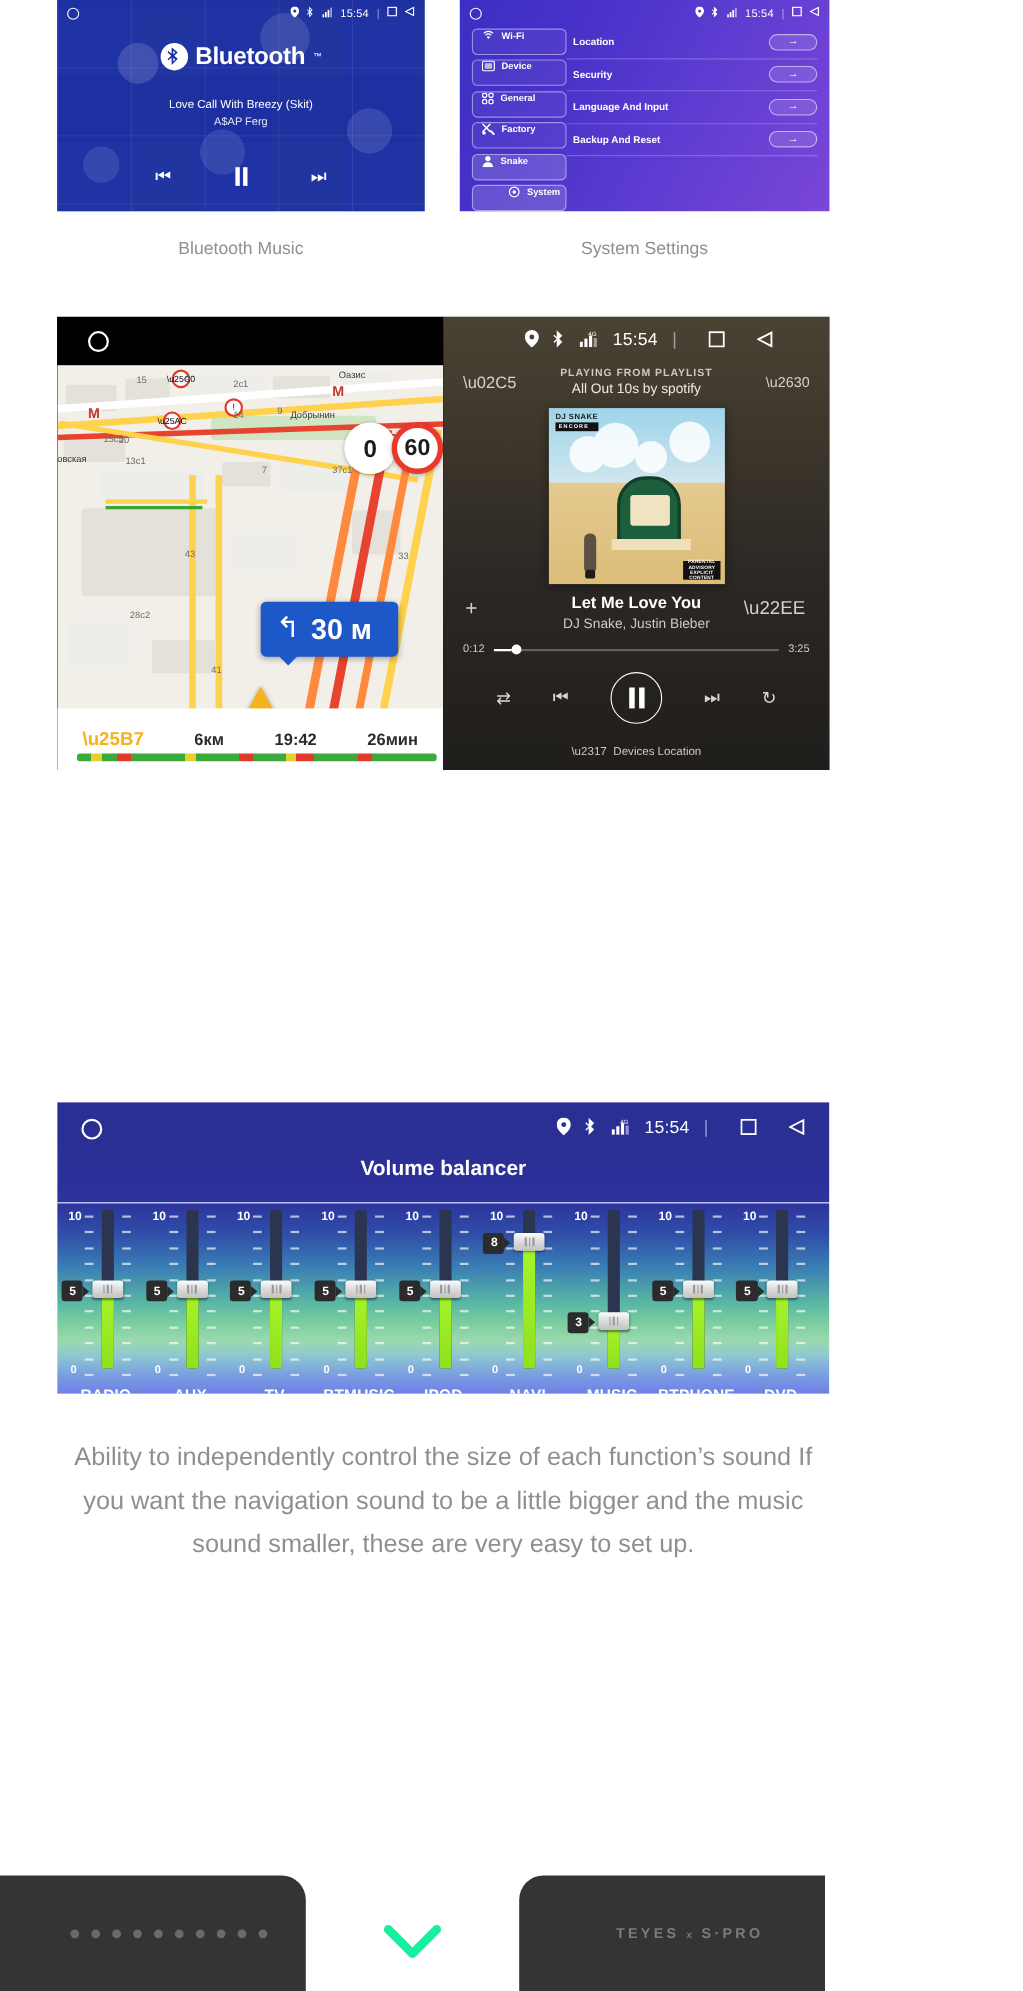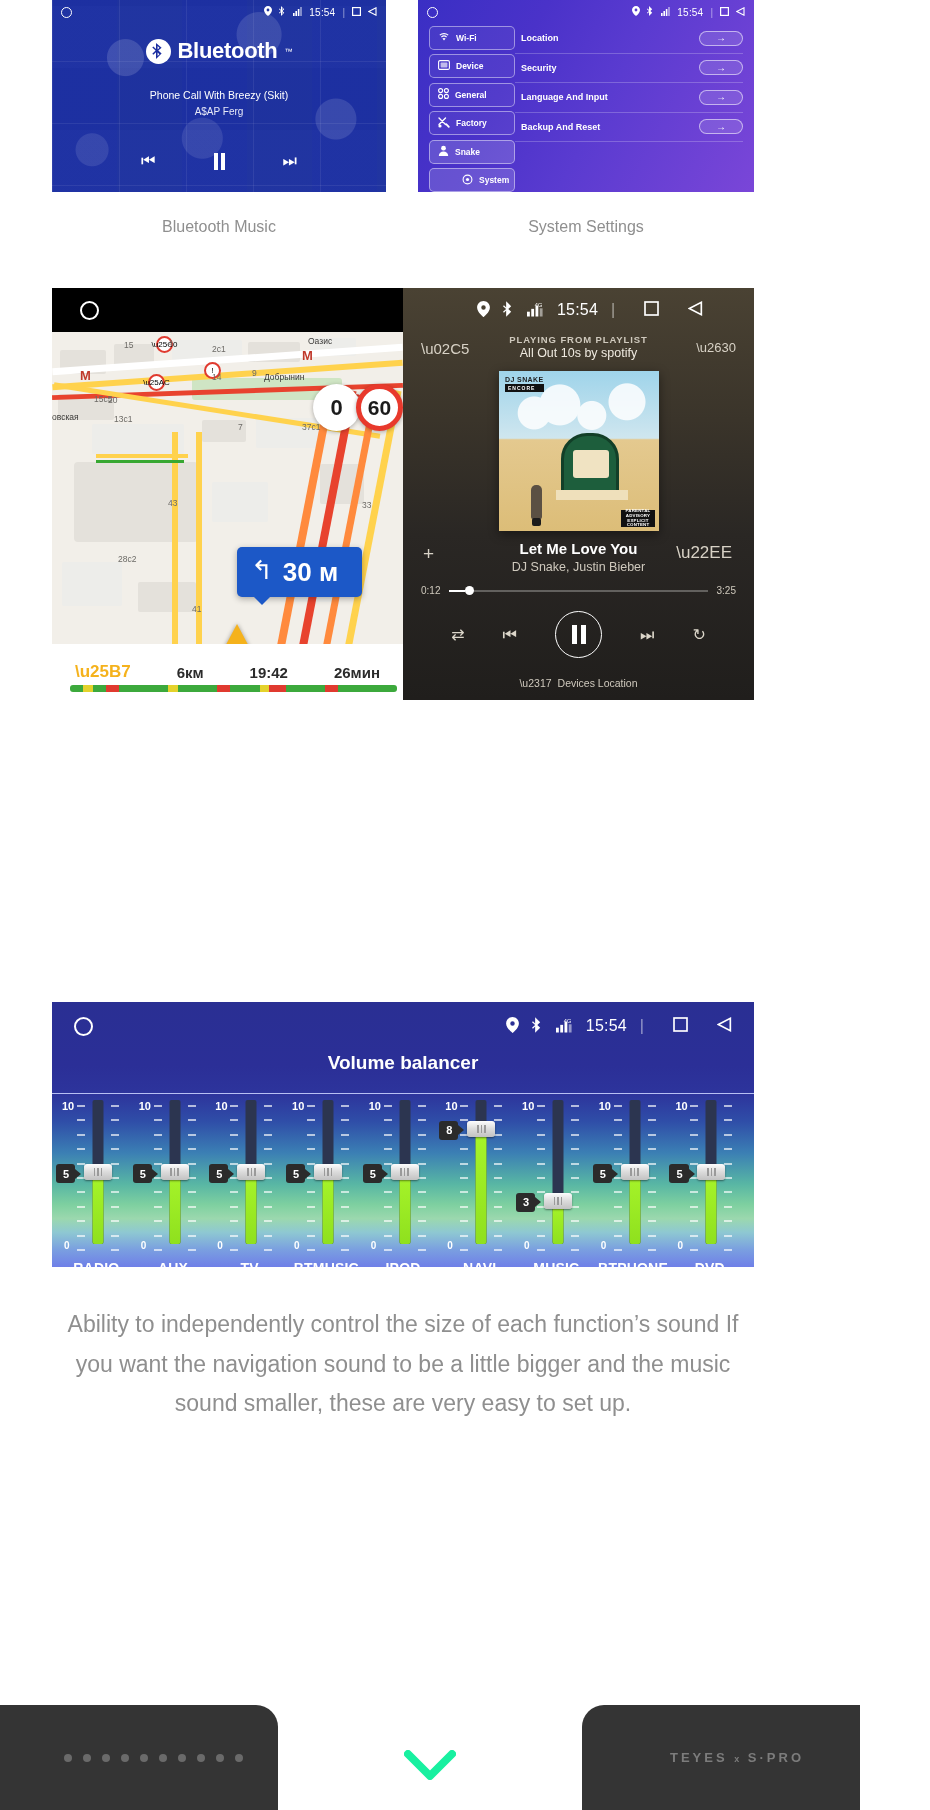--- a/index.html
+++ b/index.html
@@ -85,21 +85,21 @@
       linear-gradient(118deg, #3a2fc4 0%, #4a32c9 30%, #5a3bd0 55%, #7a46d8 100%),
       linear-gradient(200deg, rgba(60,220,170,.0) 45%, rgba(60,220,170,.55) 78%, rgba(90,230,200,.75) 100%);
     background-blend-mode: normal, screen;
   }
   #set-tile .statusbar { height: 24px; padding: 0 9px; font-size: 10px; }
   #set-tile .sb-home { width: 11px; height: 11px; border-width: 1.6px; }
   .set-body { position: absolute; top: 24px; left: 0; right: 0; bottom: 0; display: flex; }
   .set-left { width: 97px; padding: 2px 0 0 11px; display: flex; flex-direction: column; gap: 4.5px; }
   .set-chip {
     height: 24px; border: 1px solid rgba(255,255,255,.45); border-radius: 5px;
-    display: flex; align-items: center; gap: 6px; padding-left: 8px;
+    display: flex; gap: 6px; padding-left: 8px;
     color: #fff; font-size: 8.5px; font-weight: 600;
     background: rgba(255,255,255,.05);
   }
   .set-chip svg { flex: 0 0 auto; }
   .set-right { flex: 1; padding-right: 11px; }
   .set-row {
     height: 29.5px; display: flex; align-items: center; justify-content: space-between;
     border-bottom: 1px solid rgba(255,255,255,.22);
     color: #fff; font-size: 9px; font-weight: 600;
     padding-left: 6px;
@@ -343,21 +343,21 @@
     content: ""; position: absolute; right: -6px; top: 4.5px;
     border-top: 5px solid transparent; border-bottom: 5px solid transparent;
     border-left: 6px solid #2b2b2b;
   }
   .f-label {
     position: absolute; bottom: 0; left: 0; right: 0; text-align: center;
     color: #fff; font-size: 14px; font-weight: 700; letter-spacing: .2px;
   }
 
   
-  .footer { position: absolute; left: 0; bottom: 0; width: 860px; height: 105px; }
+  .footer { position: absolute; left: 0; bottom: 0; width: 750px; height: 105px; }
   .foot-pill {
     position: absolute; bottom: 0; height: 105px; background: #343434;
     display: flex; align-items: center;
   }
   .foot-left  { left: 0; width: 278px; border-radius: 0 22px 0 0; justify-content: flex-start; padding-left: 64px; }
   .foot-right { right: 0; width: 278px; border-radius: 22px 0 0 0; justify-content: flex-end; padding-right: 56px; }
   .dots { display: flex; gap: 11px; }
   .dots i { width: 8px; height: 8px; border-radius: 50%; background: #6a6a6a; display: block; }
   .brand { color: #7c7c7c; font-size: 13px; letter-spacing: 3px; font-weight: 700; }
   .brand em { font-style: normal; font-size: 9px; letter-spacing: 2px; }
@@ -415,21 +415,21 @@
         <span class="bt-badge">
           <svg width="13" height="16" viewBox="0 0 13 16">
               <path d="M4 0v6L1.3 3.4.3 4.4 3.6 7.6.3 10.8l1 1L4 9.2V16l5.6-5.6-3.3-2.8 3.3-2.8L4 0zm1.6 3l1.8 1.8L5.6 6.6V3zm0 6.4l1.8 1.8-1.8 1.8V9.4z" fill="#1a2da0"></path>
             </svg>
         </span>
         <span class="bt-word">Bluetooth</span>
         <span class="bt-tm">™</span>
       </div>
 
       <div class="bt-track">
-        <div>Phone Call With Breezy (Skit)</div>
+        <div>Love Call With Breezy (Skit)</div>
         <div class="bt-artist">A$AP Ferg</div>
       </div>
 
       <div class="bt-controls">
         <span>⏮</span>
         <span class="bt-pause">
             <i></i>
             <i></i>
           </span>
         <span>⏭</span>

